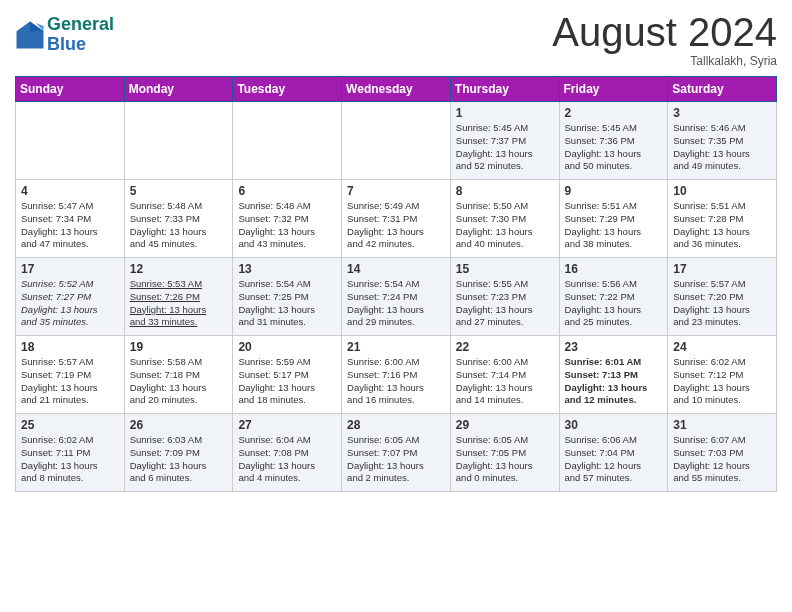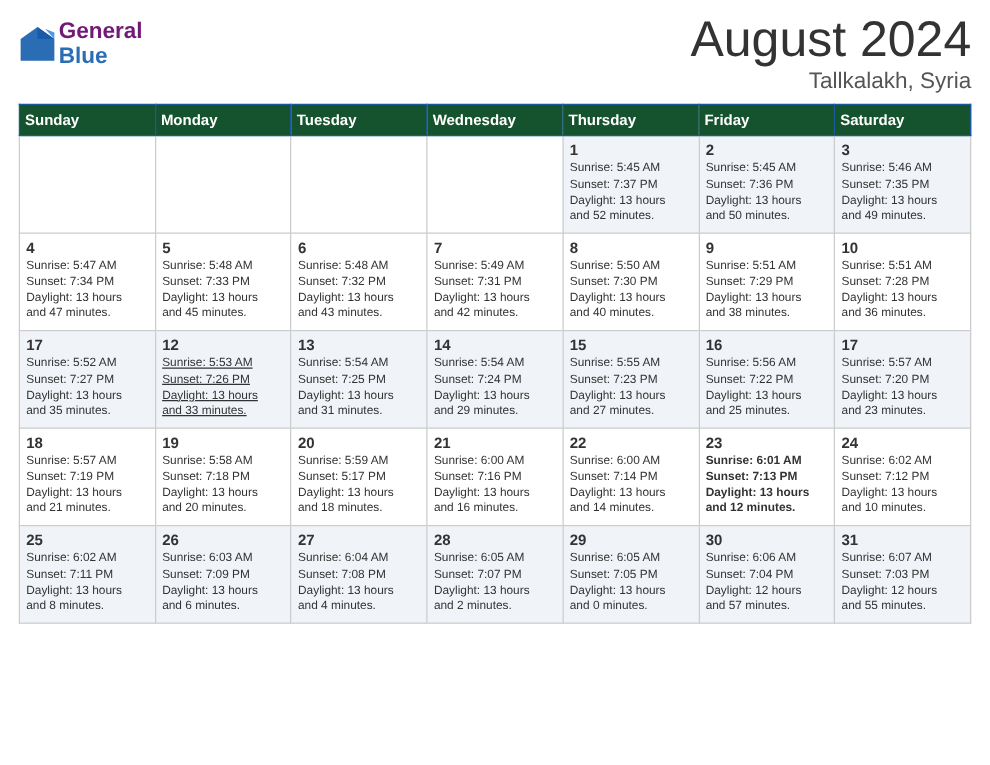--- a/index.html
+++ b/index.html
@@ -25,47 +25,47 @@
       align-items: center;
       margin-top: 5px;
     }
     .logo-text {
       font-size: 18px;
       font-weight: bold;
       color: #333;
       line-height: 1.1;
     }
     .logo-text span {
-      color: #701a75;
+      color: #0f766e;
     }
     .logo-icon {
       width: 30px;
       height: 30px;
       margin-right: 2px;
     }
     .title-block {
       text-align: right;
     }
     .month-title {
       font-size: 40px;
       font-weight: normal;
       color: #333;
       line-height: 1.1;
     }
     .location-title {
-      font-size: 18px;
+      font-size: 12px;
       color: #555;
     }
     table {
       width: 100%;
       border-collapse: collapse;
       table-layout: fixed;
     }
     thead th {
-      background-color: #14532d;
+      background-color: #a21caf;
       color: #fff;
       font-size: 12px;
       font-weight: bold;
       padding: 5px 4px;
       text-align: left;
       border: 1px solid #1a5a9a;
     }
     tbody td {
       border: 1px solid #ccc;
       vertical-align: top;
@@ -203,21 +203,21 @@
             <span class="day-number">10</span>
             <div class="day-info" style="white-space: pre-line;">Sunrise: 5:51 AM
 Sunset: 7:28 PM
 Daylight: 13 hours
 and 36 minutes.</div>
           </td>
         </tr>
         <tr>
           <td>
             <span class="day-number">17</span>
-            <div class="day-info" style="white-space: pre-line;">Sunrise: 5:52 AM
+            <div class="day-info" style="white-space: pre-line; font-style: italic;">Sunrise: 5:52 AM
 Sunset: 7:27 PM
 Daylight: 13 hours
 and 35 minutes.</div>
           </td>
           <td>
             <span class="day-number">12</span>
             <div class="day-info" style="white-space: pre-line; text-decoration: underline;">Sunrise: 5:53 AM
 Sunset: 7:26 PM
 Daylight: 13 hours
 and 33 minutes.</div>

